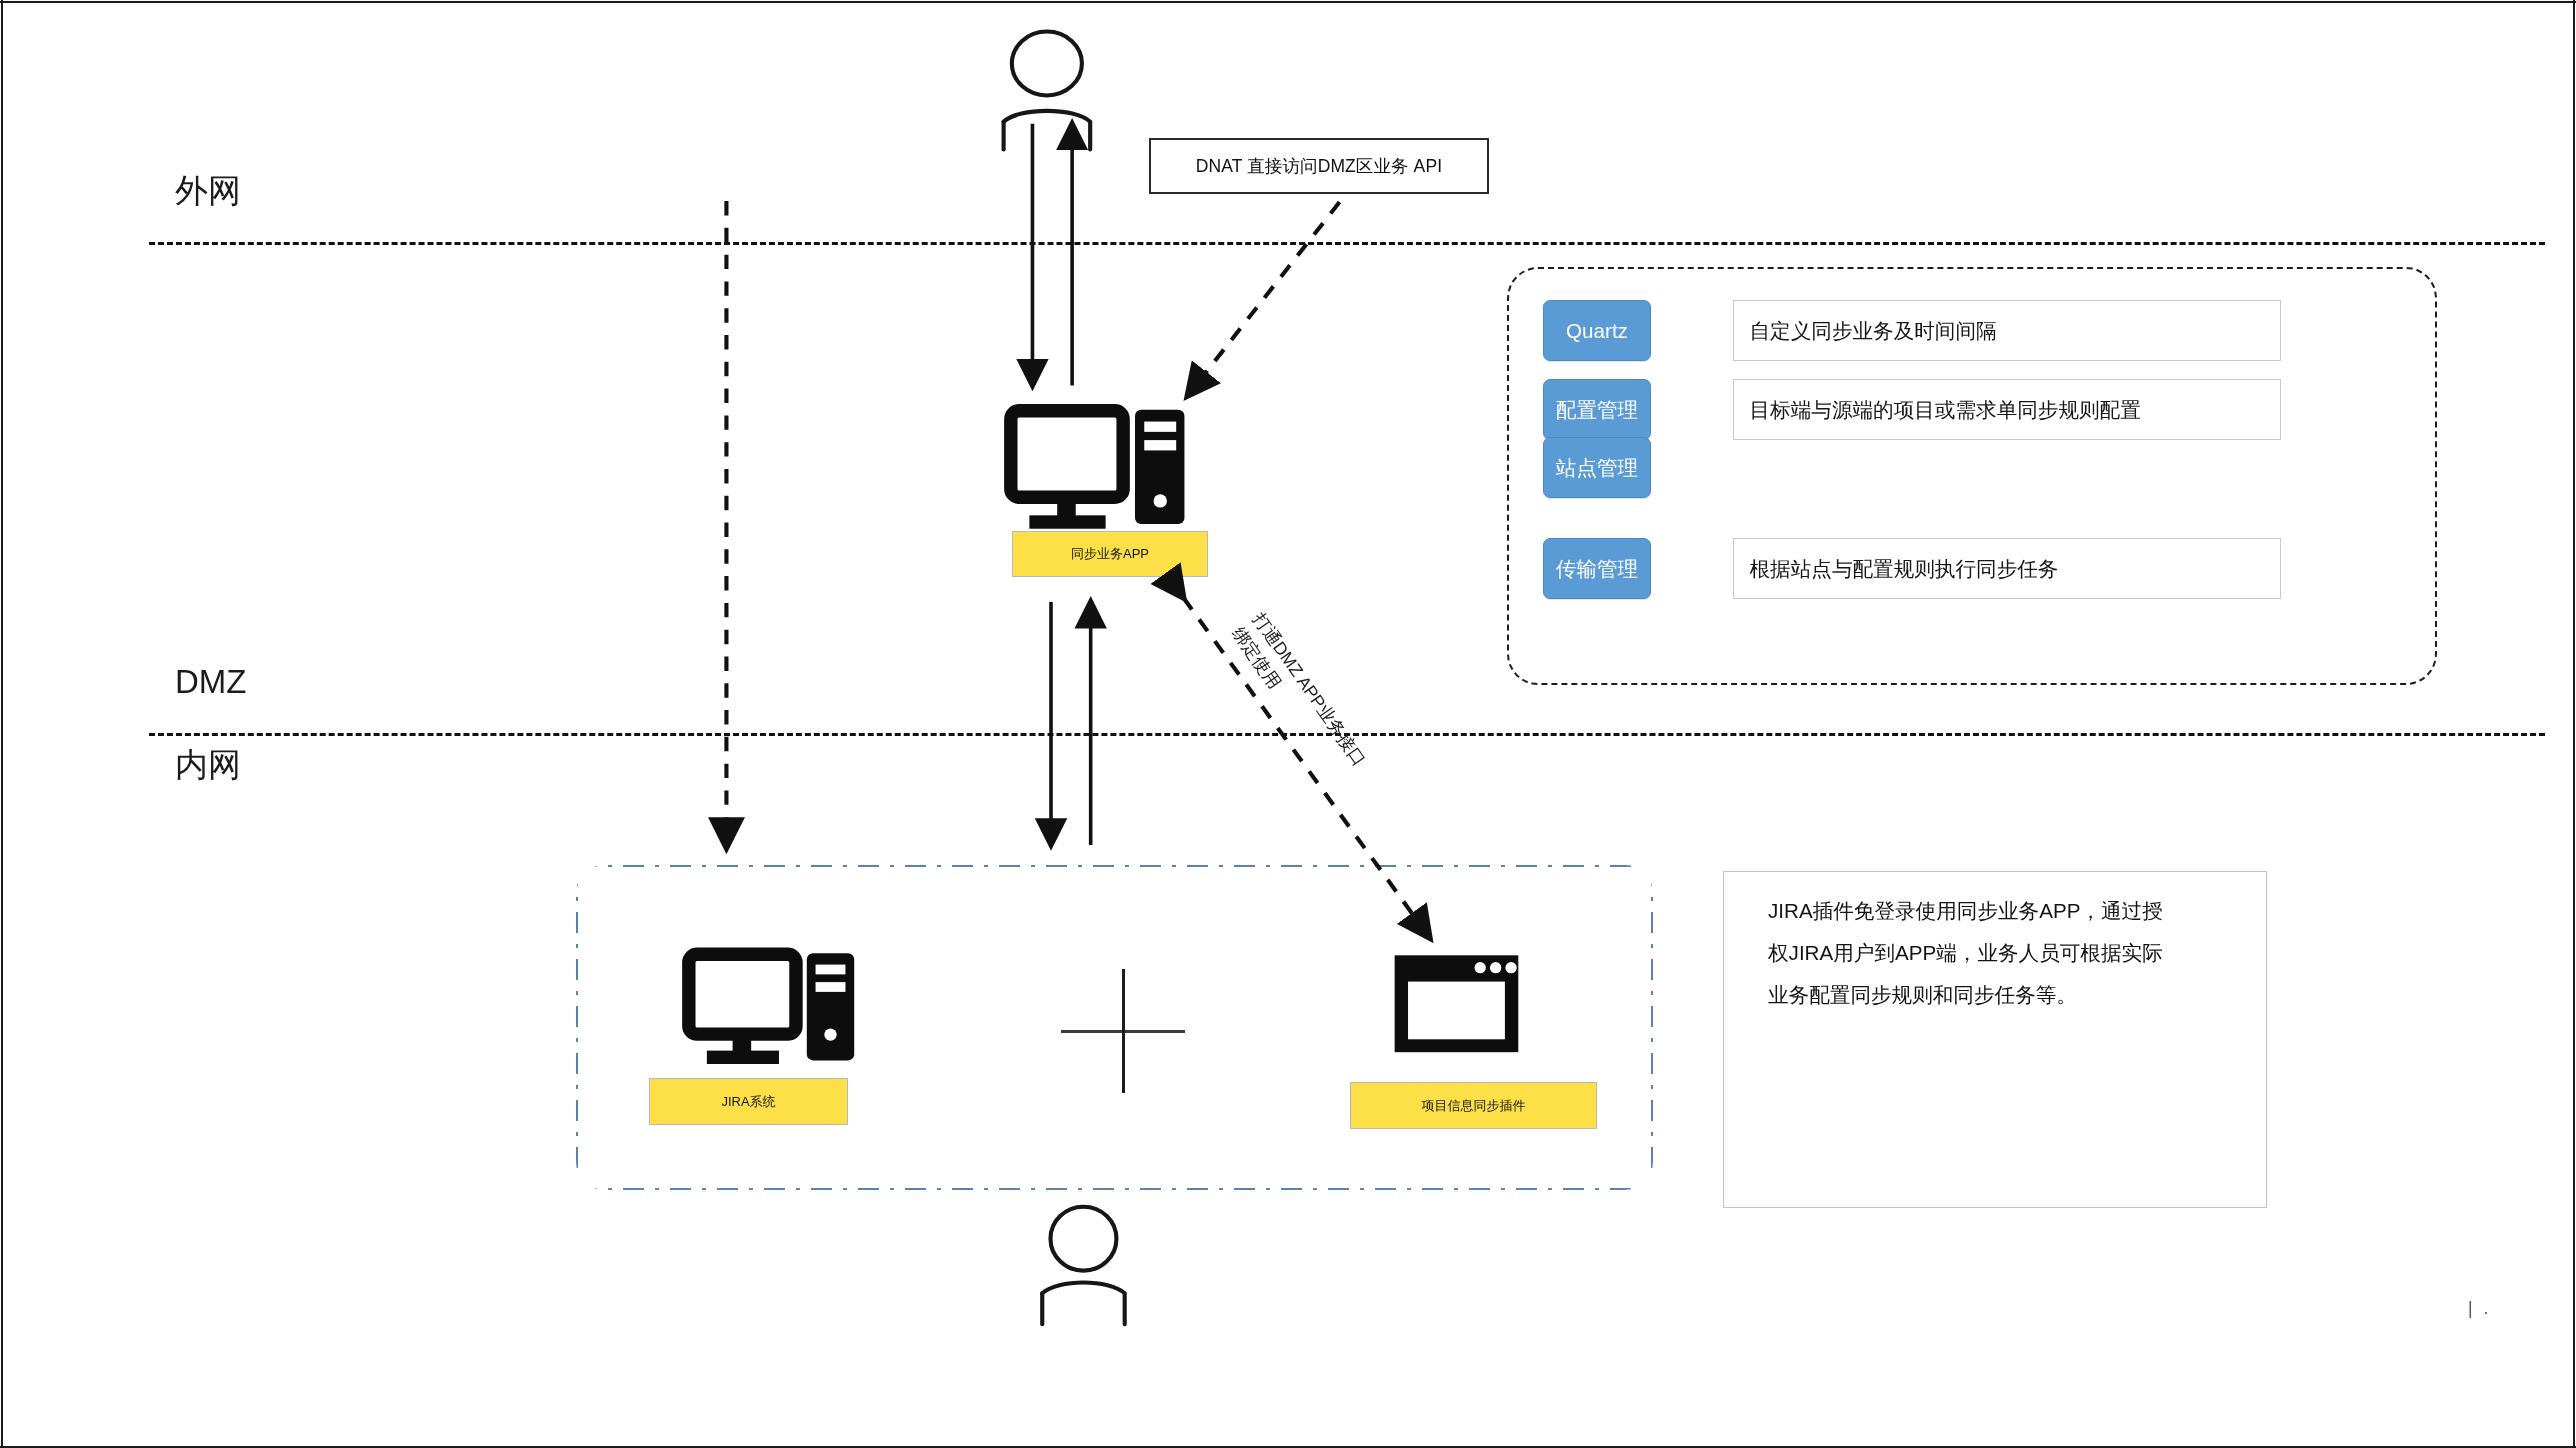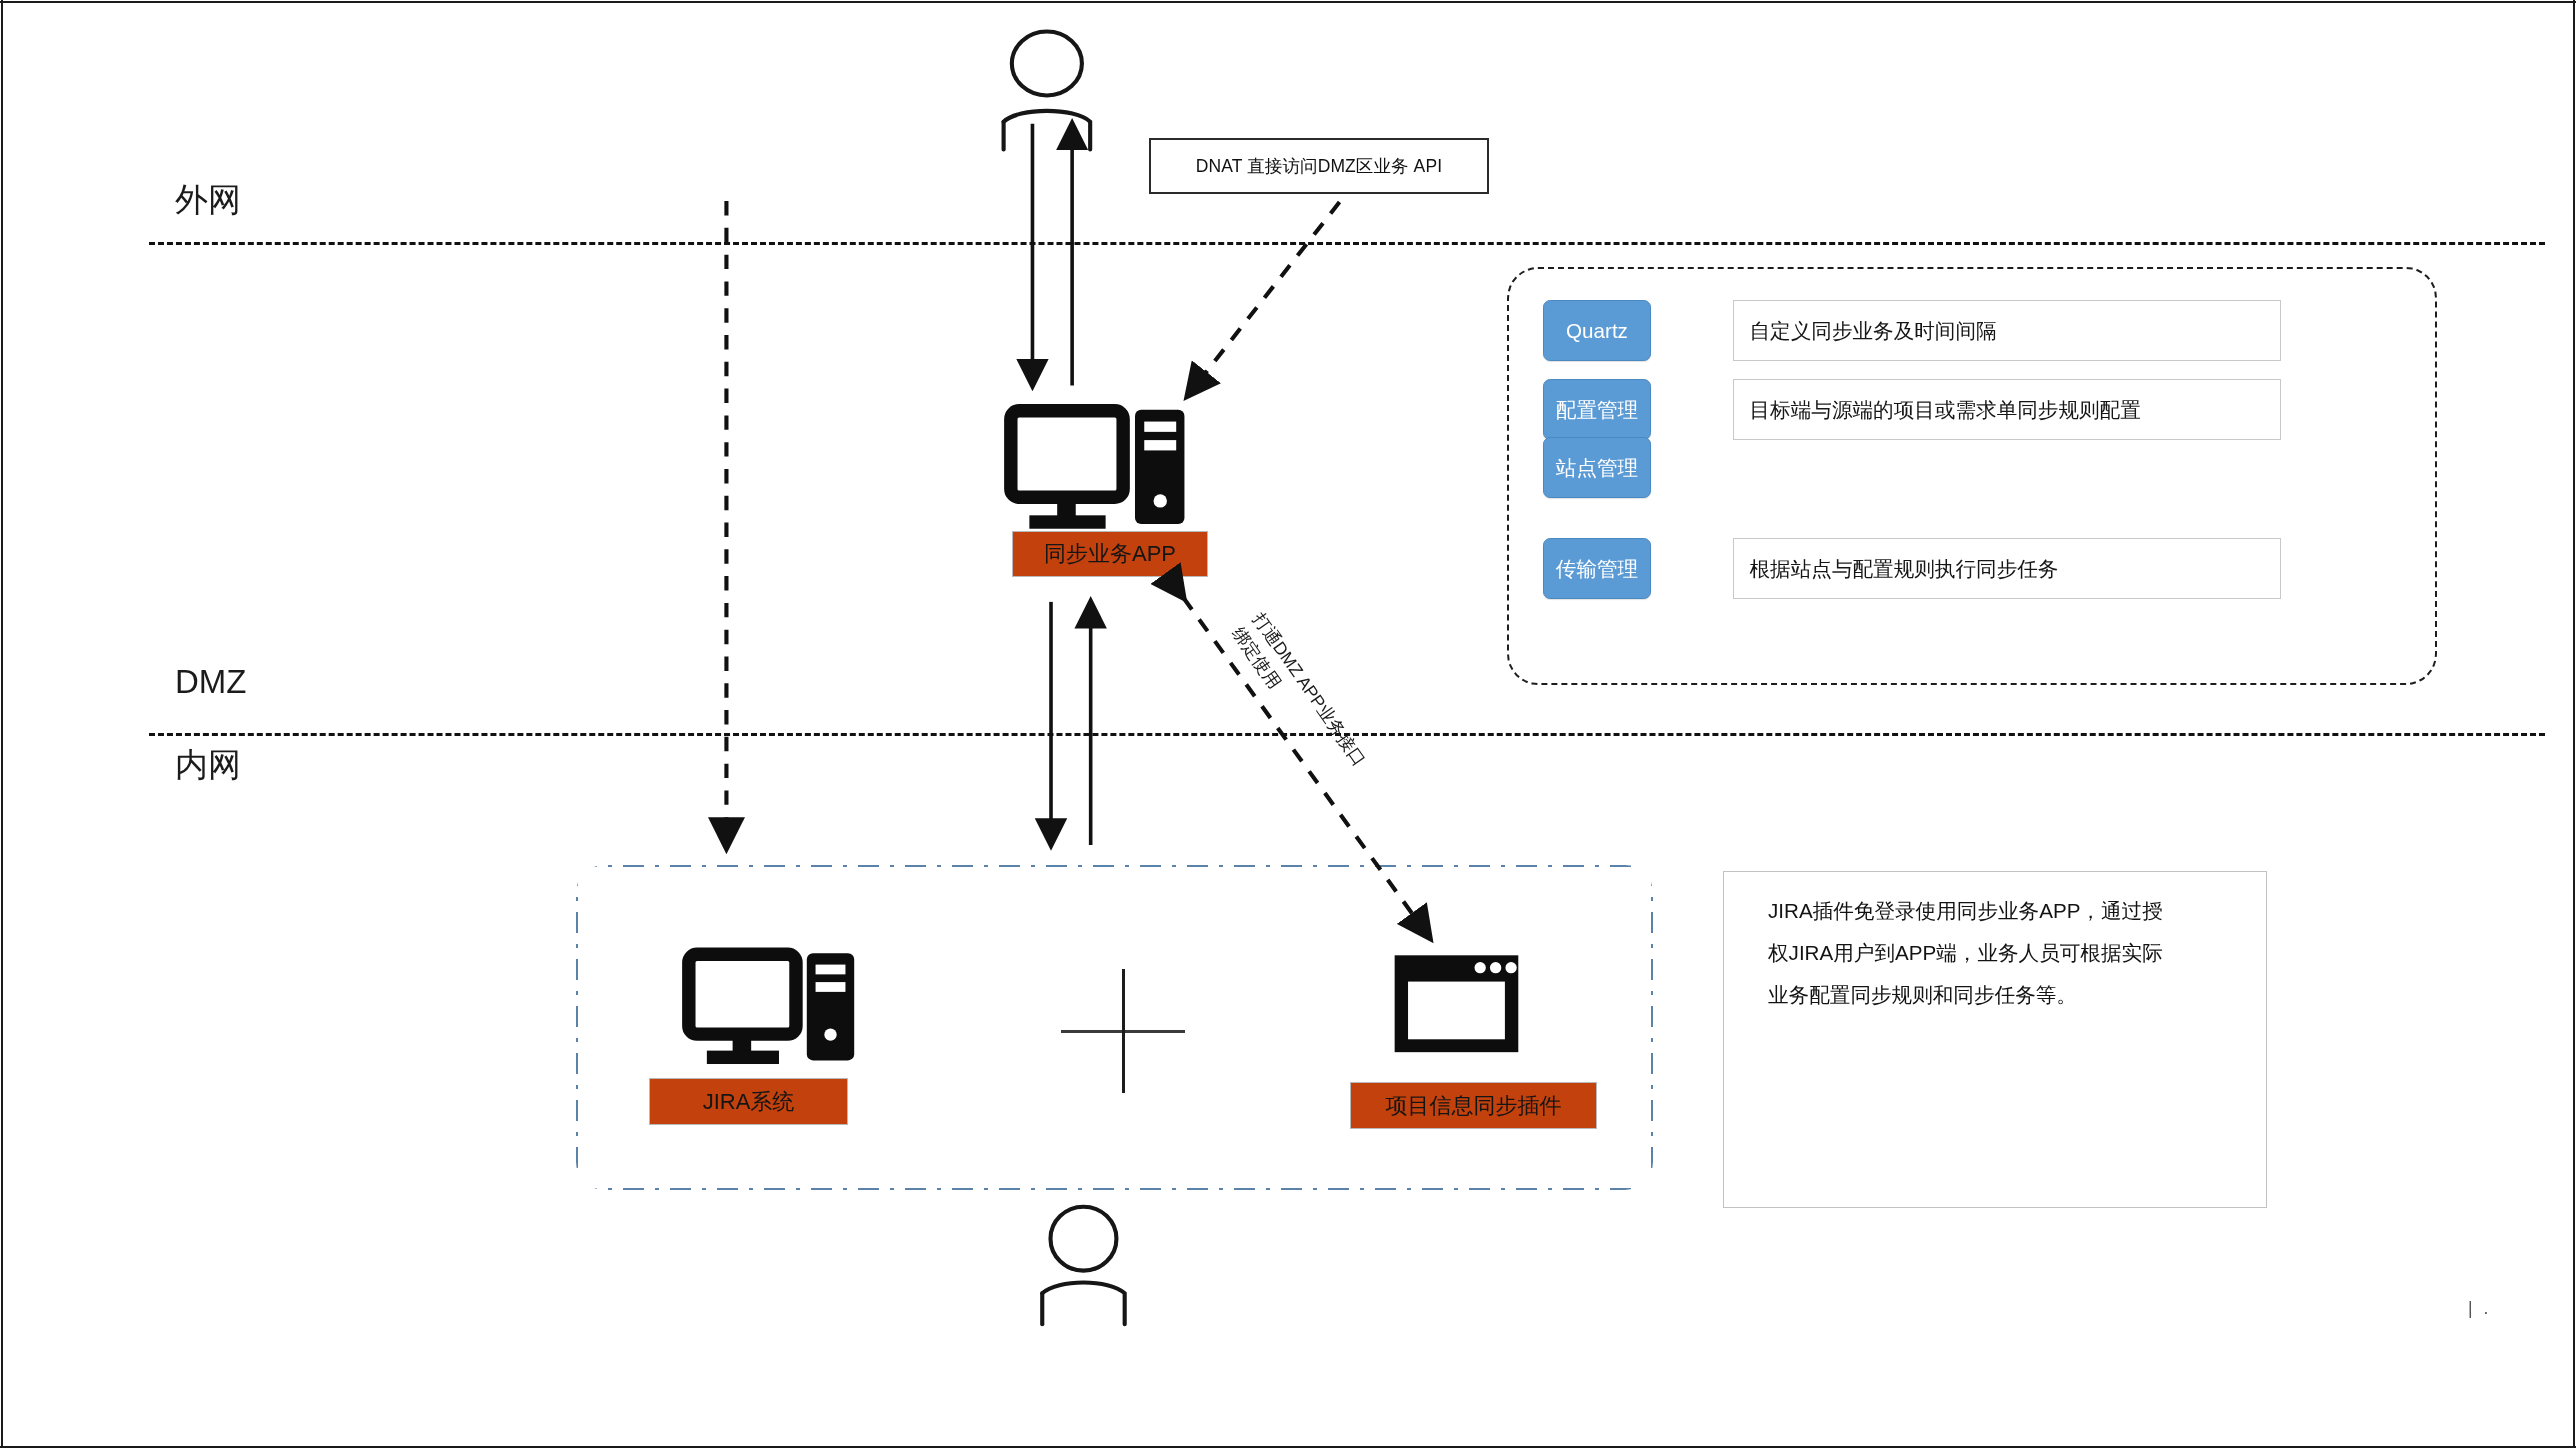--- a/index.html
+++ b/index.html
@@ -35,25 +35,25 @@
     background:#ffffff;
     border:2.1px solid #2b2b2b;
     box-sizing:border-box;
     display:flex;align-items:center;justify-content:center;
     font-size:17.5px;color:#111111;
     letter-spacing:0.1px;
     white-space:nowrap;
   }
   .node-label{
     position:absolute;
-    background:#c2410c;
+    background:#fde047;
     border:1.5px solid #b9b9b9;
     box-sizing:border-box;
     display:flex;align-items:center;justify-content:center;
-    font-size:22px;color:#151515;
+    font-size:13px;color:#151515;
     white-space:nowrap;
   }
 
   
   .dash-panel{
     position:absolute;
     border:2.6px dashed #1d1d1d;
     border-radius:31px;
     box-sizing:border-box;
     background:transparent;
@@ -127,21 +127,21 @@
 <div id="canvas">
 
   <div class="frame-top"></div>
   <div class="frame-bottom"></div>
   <div class="frame-left"></div>
   <div class="frame-right"></div>
 
   <div class="zone-sep" style="left:149px;top:242px;width:2396px;"></div>
   <div class="zone-sep" style="left:149px;top:733px;width:2396px;"></div>
 
-  <div class="zone-label" style="left:175px;top:183px;">外网</div>
+  <div class="zone-label" style="left:175px;top:174px;">外网</div>
   <div class="zone-label" style="left:175px;top:665px;">DMZ</div>
   <div class="zone-label" style="left:175px;top:748px;">内网</div>
 
   <div class="callout" style="left:1149px;top:138px;width:340px;height:56px;">DNAT 直接访问DMZ区业务 API</div>
 
   <div class="dash-panel" style="left:1507px;top:267px;width:930px;height:418px;"></div>
 
   <div id="feature-rows">
       <div class="feature-row" style="left: 1543px; top: 300px;">
         <div class="pill">Quartz</div>

